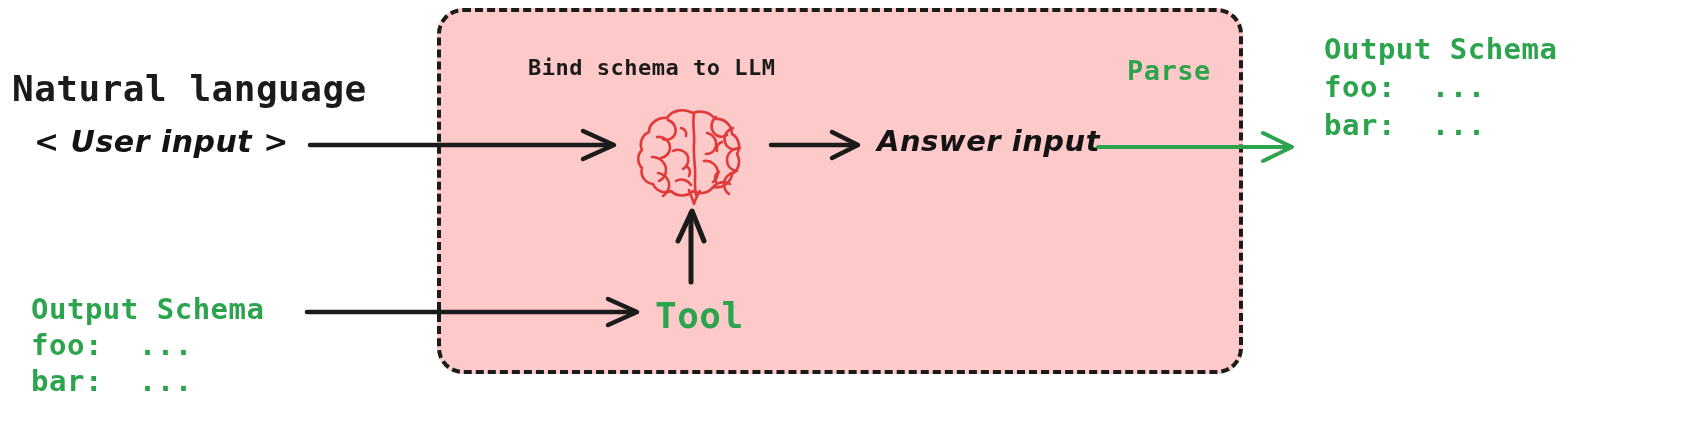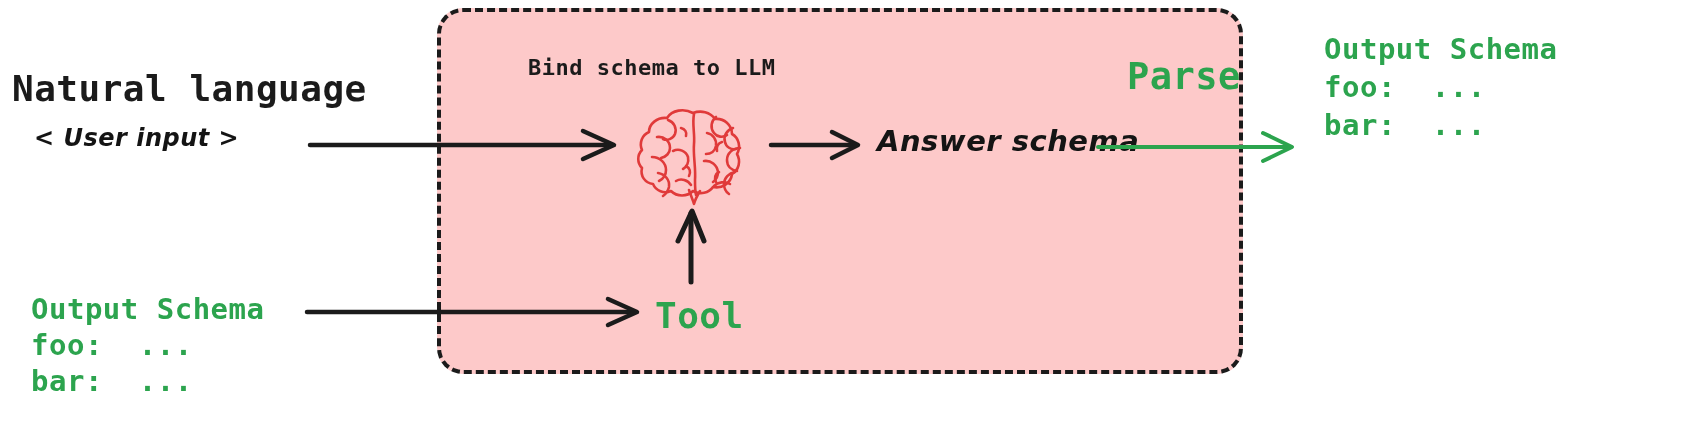--- a/index.html
+++ b/index.html
@@ -56,21 +56,21 @@
     position: absolute;
     left: 12px;
     top: 68px;
     font-size: 36px;
   }
 
   #user-input-label {
     position: absolute;
     left: 34px;
     top: 124px;
-    font-size: 24px;
+    font-size: 30px;
   }
 
   #input-schema-block {
     position: absolute;
     left: 31px;
     top: 291px;
     font-size: 29px;
     line-height: 36px;
   }
 
@@ -78,21 +78,21 @@
     position: absolute;
     left: 528px;
     top: 55px;
     font-size: 22px;
   }
 
   #parse-label {
     position: absolute;
     left: 1127px;
     top: 55px;
-    font-size: 37px;
+    font-size: 27px;
   }
 
   #answer-string-label {
     position: absolute;
     left: 877px;
     top: 124px;
     font-size: 29px;
   }
 
   #tool-label {
@@ -134,21 +134,21 @@
   <div id="input-schema-block">
     <div class="mono green">Output Schema</div>
     <div class="mono green">foo:  ...</div>
     <div class="mono green">bar:  ...</div>
   </div>
 
   <div class="mono" id="bind-schema-label">Bind schema to LLM</div>
 
   <div class="mono green" id="parse-label">Parse</div>
 
-  <div class="hand" id="answer-string-label">Answer schema</div>
+  <div class="hand" id="answer-string-label">Answer input</div>
 
   <div class="mono green" id="tool-label">Tool</div>
 
   <div id="output-schema-block">
     <div class="mono green">Output Schema</div>
     <div class="mono green">foo:  ...</div>
     <div class="mono green">bar:  ...</div>
   </div>
 
   <svg id="vector-layer" viewBox="0 0 1702 443">

